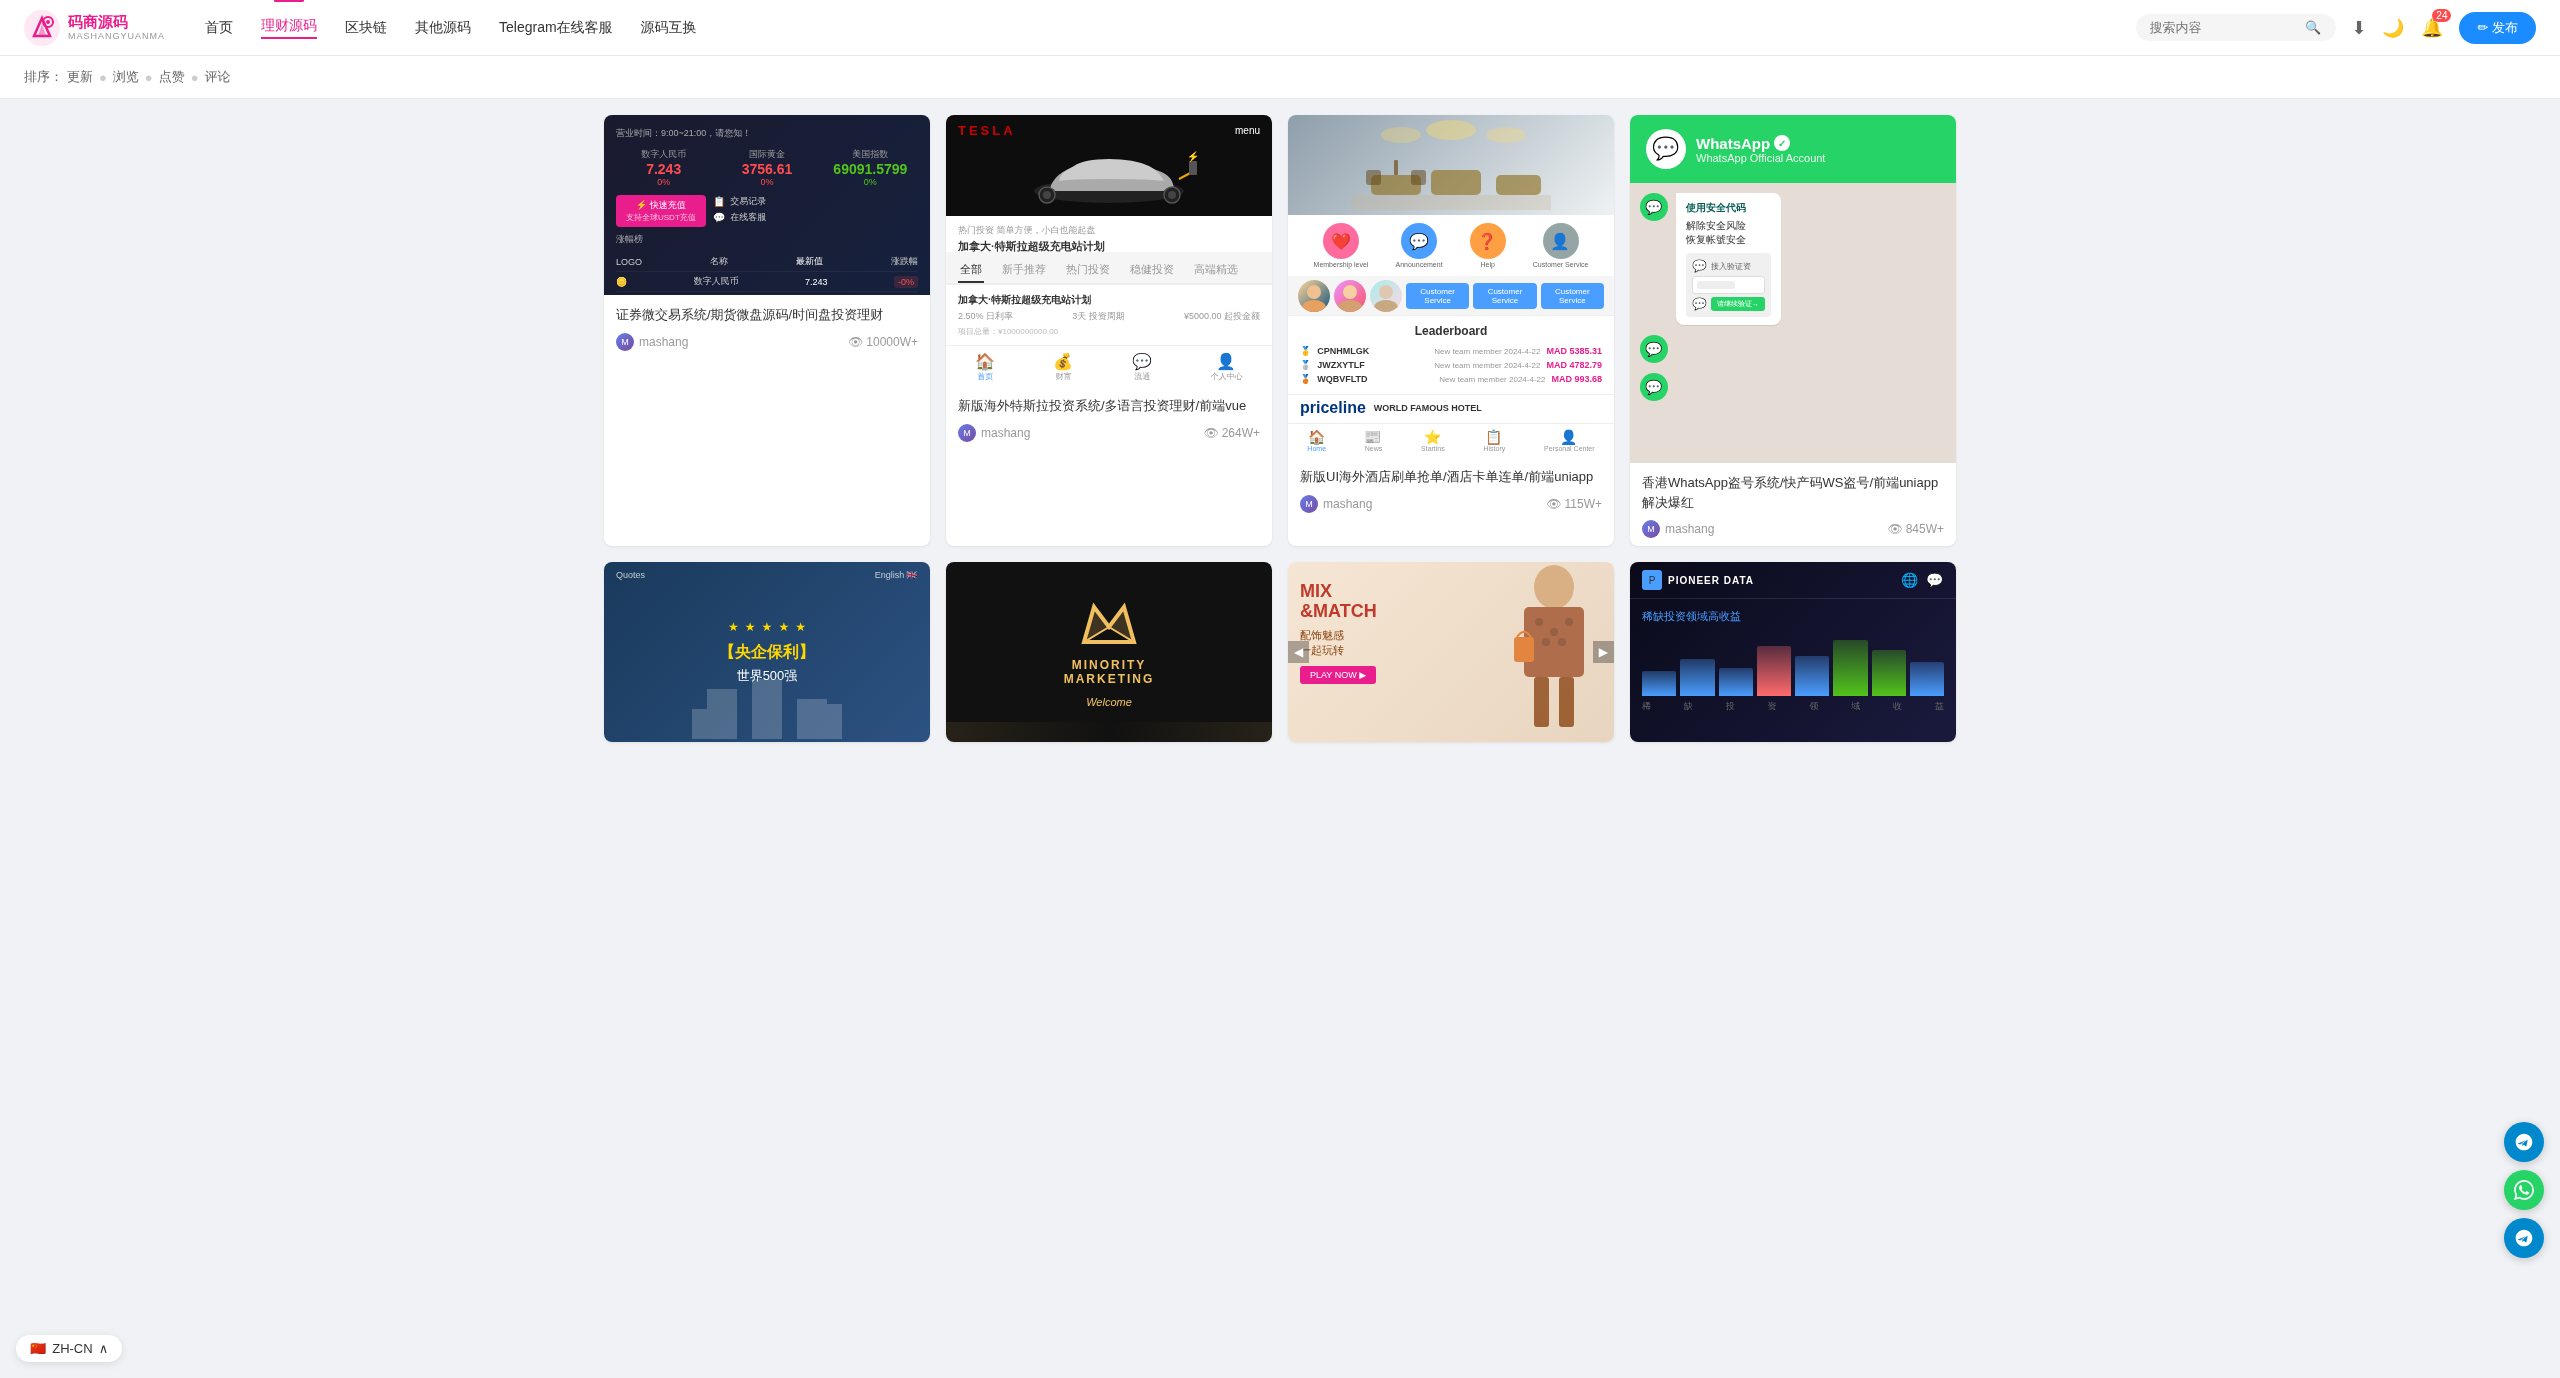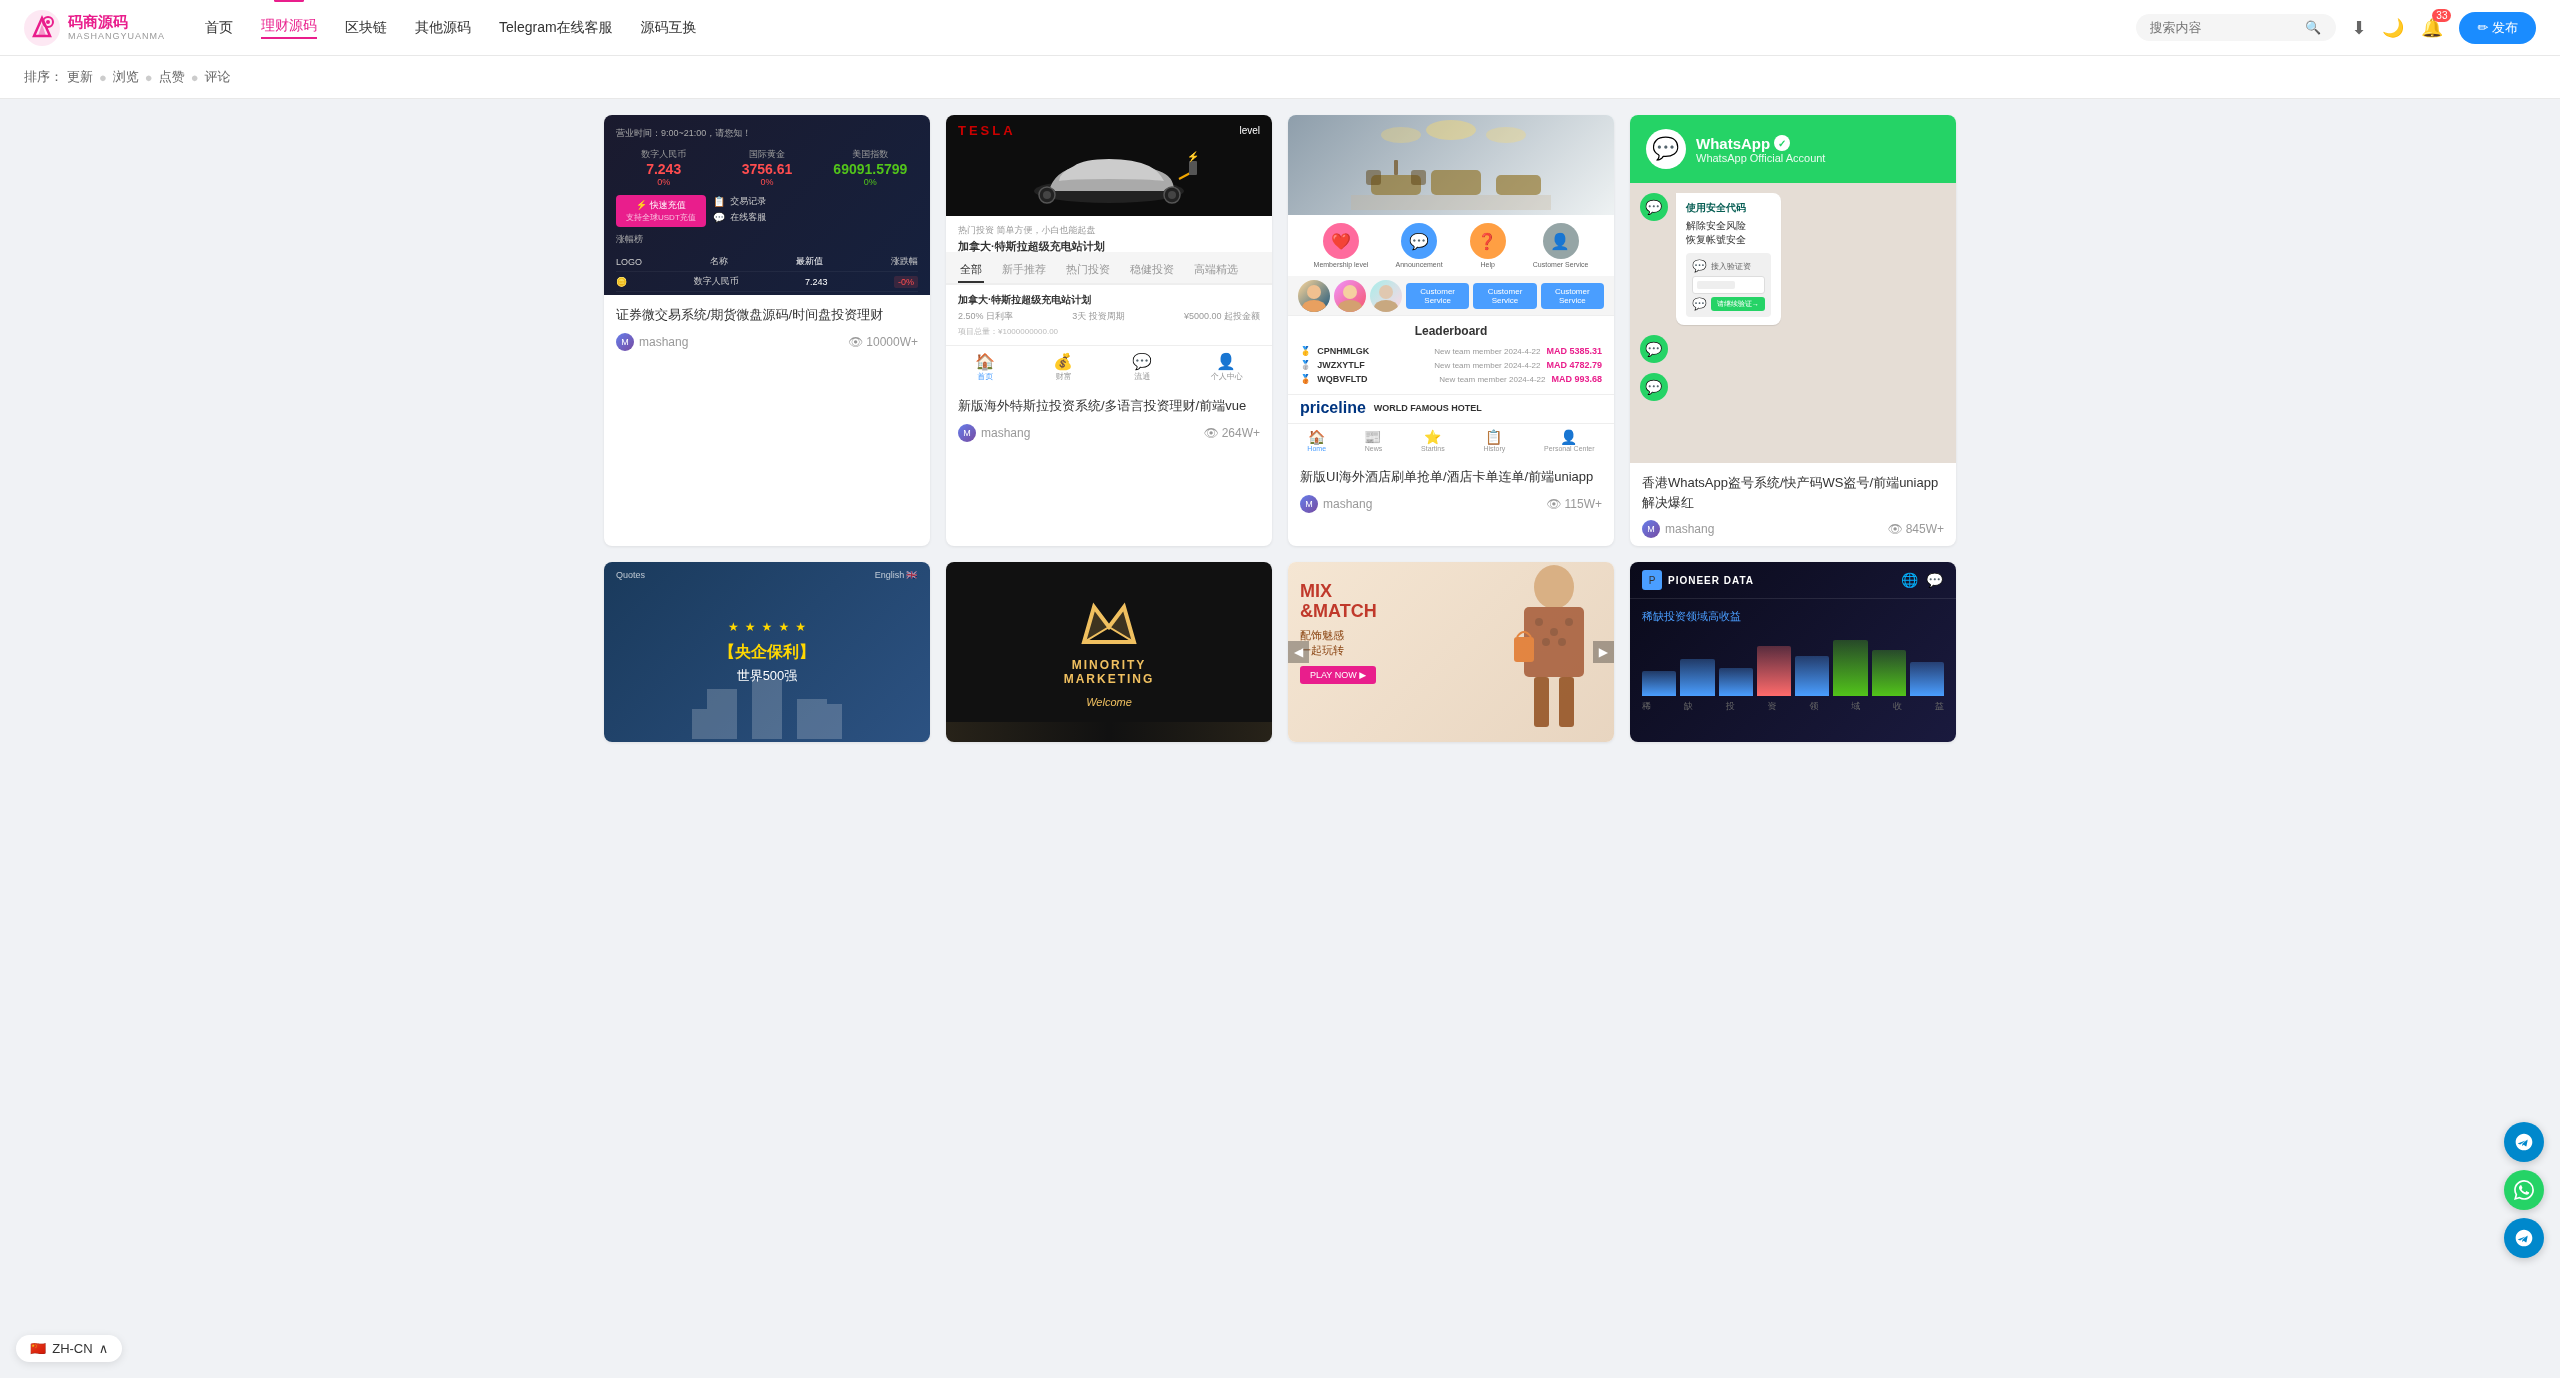--- a/index.html
+++ b/index.html
@@ -107,21 +107,21 @@
   <div class="search-box">
     <input type="text" placeholder="搜索内容" style="">
     <span>🔍</span>
   </div>
 
   <div class="header-actions">
     <span style="font-size:18px; cursor:pointer; color:#666;">⬇</span>
     <span style="font-size:18px; cursor:pointer; color:#666;">🌙</span>
     <span style="font-size:18px; cursor:pointer; color:#666; position:relative;">
       🔔
-      <span style="position:absolute; top:-8px; right:-8px; background:#ff4d4f; color:#fff; border-radius:10px; padding:1px 4px; font-size:10px;">33</span>
+      <span style="position:absolute; top:-8px; right:-8px; background:#ff4d4f; color:#fff; border-radius:10px; padding:1px 4px; font-size:10px;">24</span>
     </span>
     <button class="publish-btn">✏ 发布</button>
   </div>
 </header>
 
 <div class="sort-bar">
   <span>排序：</span>
   <span>更新</span>
   <span class="sort-dot">●</span>
   <span>浏览</span>
@@ -197,21 +197,21 @@
         </div>
       </div>
     </div>
   </div>
 
   <div class="card">
     <div style="background:#0d0d0d; height: 137px; overflow:hidden;">
 
       <div style="display:flex; justify-content:space-between; align-items:center; padding:8px 12px;">
         <span style="color:#cc0000; font-weight:900; font-size:13px; letter-spacing:3px;">TESLA</span>
-        <span style="color:#fff; font-size:10px;">level</span>
+        <span style="color:#fff; font-size:10px;">menu</span>
       </div>
 
       <div style="height:70px; display:flex; align-items:center; justify-content:center; overflow:hidden;">
         <svg width="180" height="60" viewBox="0 0 180 60">
           <ellipse cx="90" cy="40" rx="75" ry="12" fill="#222"></ellipse>
           <path d="M30,40 Q35,20 60,15 Q75,12 90,12 Q120,12 140,20 Q155,25 155,40 Z" fill="#aaa"></path>
           <path d="M55,15 Q65,8 90,8 Q115,8 130,15 Q140,20 145,30 Q130,28 90,28 Q50,28 40,30 Q40,22 55,15 Z" fill="#ccc"></path>
           <rect x="20" y="38" width="16" height="6" rx="3" fill="#333"></rect>
           <circle cx="28" cy="44" r="8" fill="#222" stroke="#555" stroke-width="1.5"></circle>
           <circle cx="28" cy="44" r="4" fill="#444"></circle>

